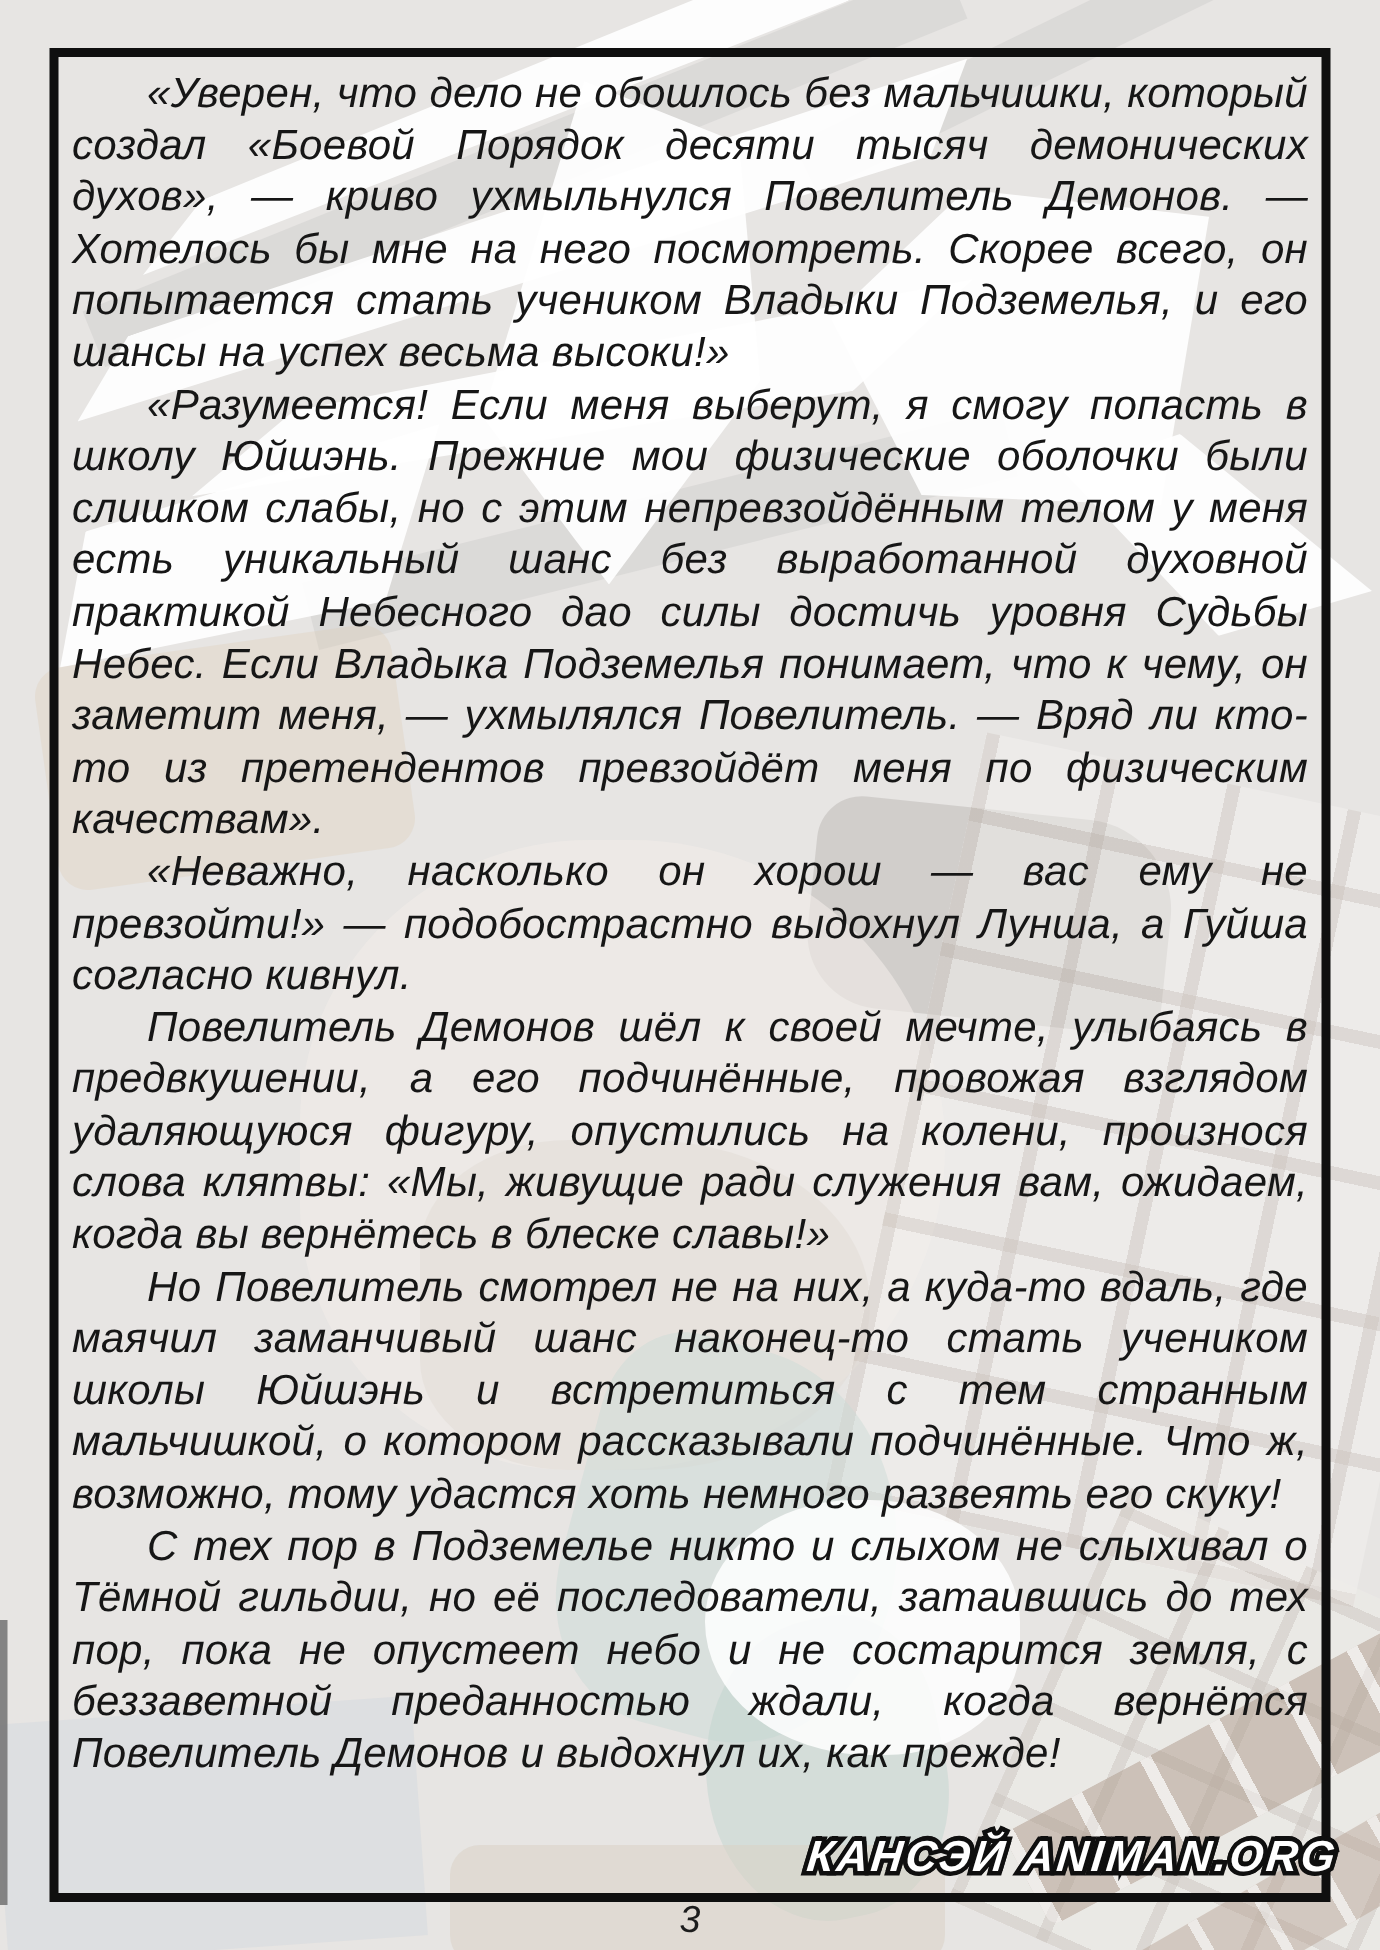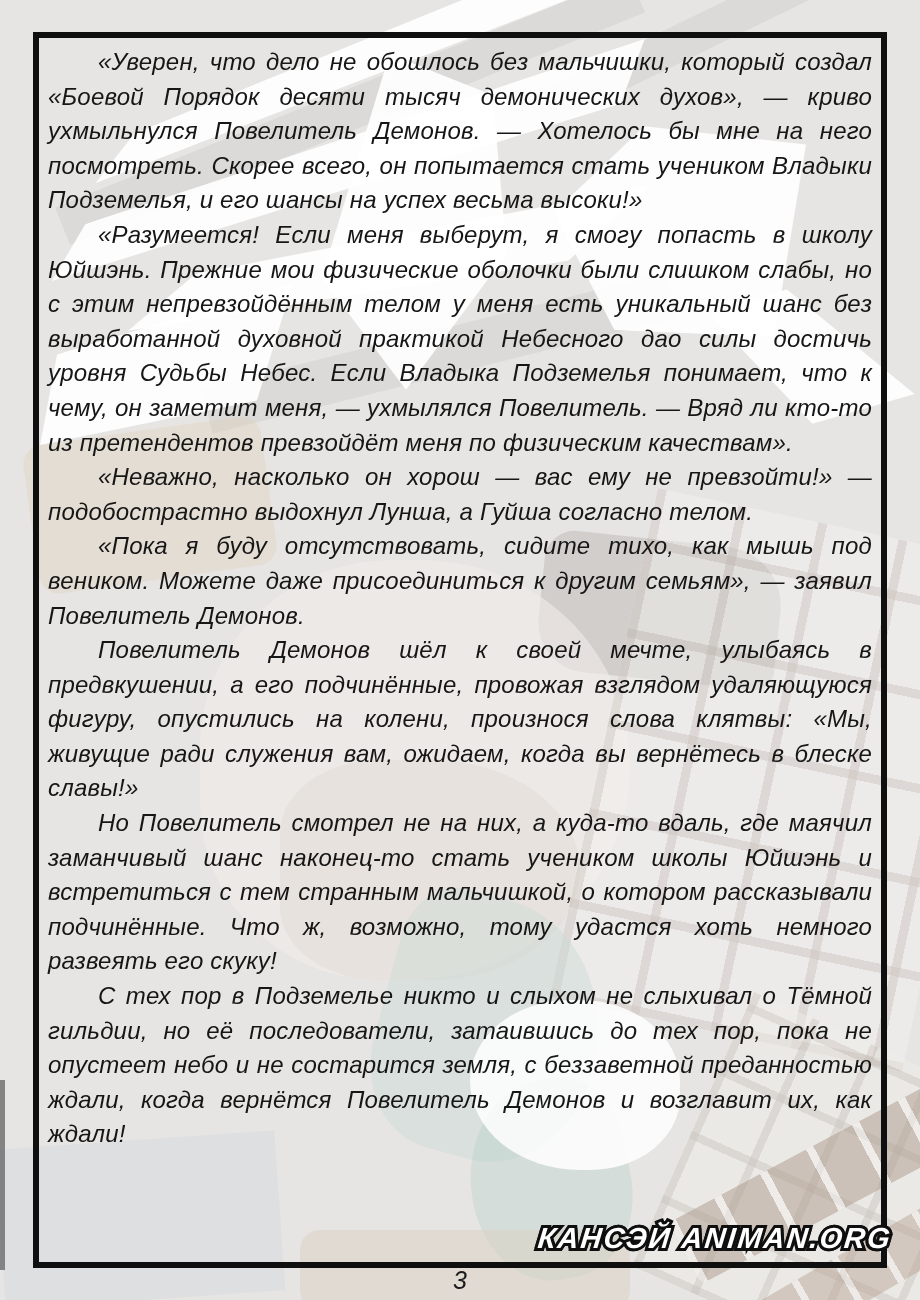--- a/index.html
+++ b/index.html
@@ -79,21 +79,21 @@
     box-sizing: border-box;
     border: 6px solid #0f0f0f;
     padding: 7px 9px 0 9px;
     z-index: 2;
     overflow: hidden;
   }
   .text-frame p {
     margin: 0;
     text-indent: 50px;
     font-style: italic;
-    font-size: 24px;
+    font-size: 28px;
     line-height: 34.6px;
     letter-spacing: 0.2px;
     color: #161616;
     text-align: justify;
   }
 
   
   .watermark {
     position: absolute;
     right: 28px; top: 1222px;
@@ -147,21 +147,20 @@
   <div class="bluepanel"></div>
   <div class="hairblob"></div>
   <div class="tanpatch"></div>
   <div class="edge-strip"></div>
   <div class="wash"></div>
 </div>
 
 <div class="text-frame">
   <p>«Уверен, что дело не обошлось без мальчишки, который создал «Боевой Порядок десяти тысяч демонических духов», — криво ухмыльнулся Повелитель Демонов. — Хотелось бы мне на него посмотреть. Скорее всего, он попытается стать учеником Владыки Подземелья, и его шансы на успех весьма высоки!»</p>
   <p>«Разумеется! Если меня выберут, я смогу попасть в школу Юйшэнь. Прежние мои физические оболочки были слишком слабы, но с этим непревзойдённым телом у меня есть уникальный шанс без выработанной духовной практикой Небесного дао силы достичь уровня Судьбы Небес. Если Владыка Подземелья понимает, что к чему, он заметит меня, — ухмылялся Повелитель. — Вряд ли кто-то из претендентов превзойдёт меня по физическим качествам».</p>
-  <p>«Неважно, насколько он хорош — вас ему не превзойти!» — подобострастно выдохнул Лунша, а Гуйша согласно телом.</p>
-  <p>«Пока я буду отсутствовать, сидите тихо, как мышь под веником. Можете даже присоединиться к другим семьям», — заявил Повелитель Демонов.</p>
+  <p>«Неважно, насколько он хорош — вас ему не превзойти!» — подобострастно выдохнул Лунша, а Гуйша согласно кивнул.</p>
   <p>Повелитель Демонов шёл к своей мечте, улыбаясь в предвкушении, а его подчинённые, провожая взглядом удаляющуюся фигуру, опустились на колени, произнося слова клятвы: «Мы, живущие ради служения вам, ожидаем, когда вы вернётесь в блеске славы!»</p>
   <p>Но Повелитель смотрел не на них, а куда-то вдаль, где маячил заманчивый шанс наконец-то стать учеником школы Юйшэнь и встретиться с тем странным мальчишкой, о котором рассказывали подчинённые. Что ж, возможно, тому удастся хоть немного развеять его скуку!</p>
-  <p>С тех пор в Подземелье никто и слыхом не слыхивал о Тёмной гильдии, но её последователи, затаившись до тех пор, пока не опустеет небо и не состарится земля, с беззаветной преданностью ждали, когда вернётся Повелитель Демонов и возглавит их, как ждали!</p>
+  <p>С тех пор в Подземелье никто и слыхом не слыхивал о Тёмной гильдии, но её последователи, затаившись до тех пор, пока не опустеет небо и не состарится земля, с беззаветной преданностью ждали, когда вернётся Повелитель Демонов и выдохнул их, как прежде!</p>
 </div>
 
 <div class="watermark">КАНСЭЙ ANIMAN.ORG</div>
 <div class="page-number">3</div>
 
 </body></html>

